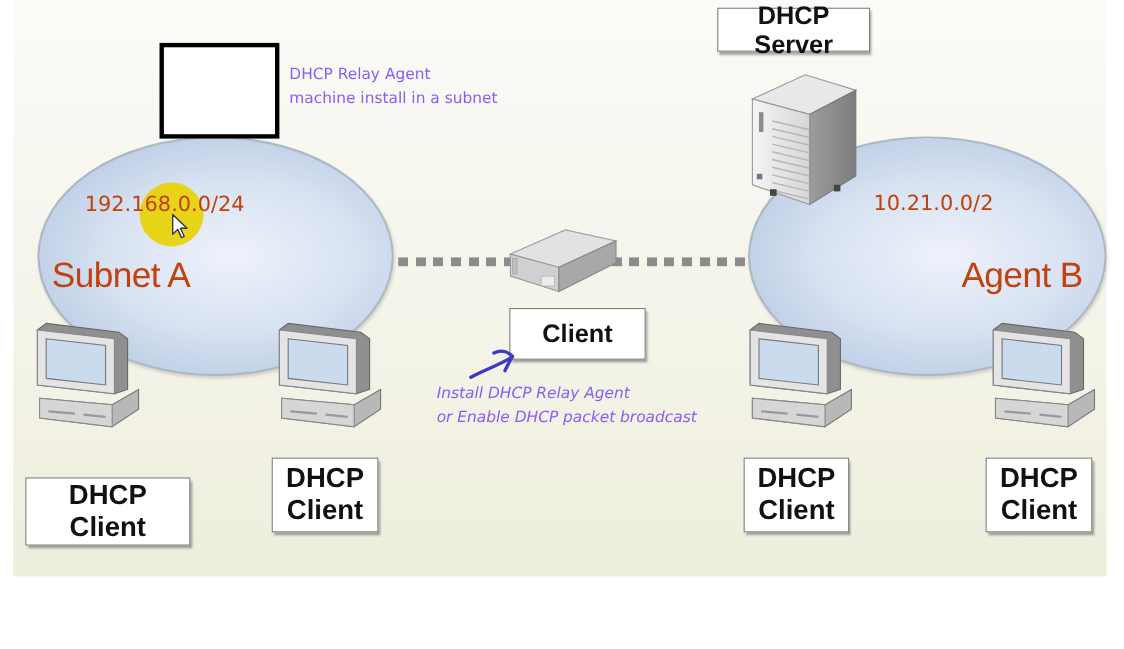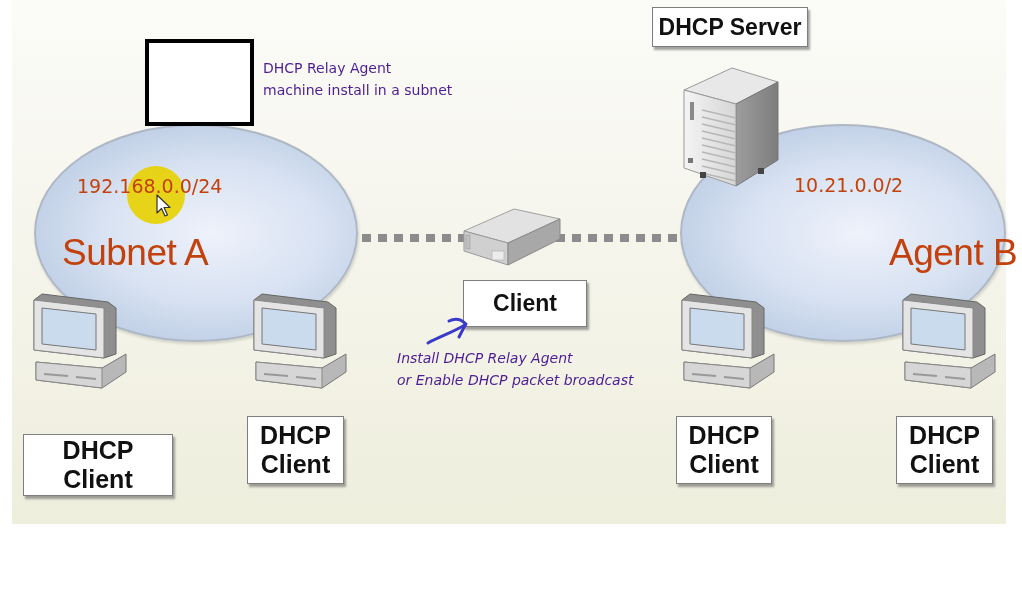--- a/index.html
+++ b/index.html
@@ -17,32 +17,32 @@
       position: absolute; border-radius: 50%;
       background: radial-gradient(ellipse at 55% 50%, #eef2fb 0%, #d8e2f2 45%, #b7c9e2 85%, #a9bcd8 100%);
       border: 2px solid #aeb8c4;
       box-shadow: 1px 2px 3px rgba(0,0,0,0.15);
     }
     #subnet-a { left: 34px; top: 124px; width: 324px; height: 218px; }
     #subnet-b { left: 680px; top: 124px; width: 326px; height: 218px; }
 
     .subnet-text { font-weight: normal; color: #c2410c; position: absolute; white-space: nowrap; }
     .ip { font-family: "DejaVu Sans", sans-serif; font-size: 19px; }
-    .subnet-name { font-size: 37px; letter-spacing: -0.5px; margin-left: 15px; }
+    .subnet-name { font-size: 32px; letter-spacing: -0.5px; }
 
     .label-box {
       position: absolute; background: #ffffff; border: 1px solid #7e7e7e;
       box-shadow: 2px 3px 2px rgba(90,90,90,0.55);
       font-weight: bold; color: #111; text-align: center;
       display: flex; align-items: center; justify-content: center; flex-direction: column;
       line-height: 1.15;
     }
     .client-label { font-size: 25px; }
 
-    .note { position: absolute; font-family: "DejaVu Sans", sans-serif; font-size: 14px; color: #4c1d95; line-height: 21.5px; white-space: nowrap; }
+    .note { position: absolute; font-family: "DejaVu Sans", sans-serif; font-size: 14px; color: #8b5cf6; line-height: 21.5px; white-space: nowrap; }
 
     .link-line { position: absolute; height: 8px;
       background-image: repeating-linear-gradient(90deg, #8c8c8c 0 9px, transparent 9px 16px); }
 
     .highlight {
       position: absolute; width: 58px; height: 58px; border-radius: 50%;
       background: rgba(232, 210, 0, 0.9); left: 127px; top: 166px;
     }
 
     .relay-box { position: absolute; left: 145px; top: 39px; width: 109px; height: 87px;
@@ -70,21 +70,21 @@
 <div class="relay-box"></div>
 <div class="note" style="left:263px; top:58px;">
   <div>DHCP Relay Agent</div>
   <div>machine install in a subnet</div>
 </div>
 
 <div class="subnet" id="subnet-b"></div>
 <div class="subnet-text ip" style="left:794px; top:174px;">10.21.0.0/2</div>
 <div class="subnet-text subnet-name" style="left:874px; top:232px;">Agent B</div>
 
-<div class="label-box" style="left:652px; top:7px; width:156px; height:40px; font-size:23px;">
+<div class="label-box" style="left:652px; top:7px; width:139px; height:40px; font-size:23px;">
   <span>DHCP Server</span>
 </div>
 
 <svg class="abs" style="left:680px; top:60px;" width="100" height="130" viewBox="0 0 100 130">
   <defs>
     <linearGradient id="srvFront" x1="0" x2="1" y1="0" y2="0">
       <stop offset="0" stop-color="#f4f4f4"></stop>
         <stop offset="1" stop-color="#d6d6d6"></stop>
     </linearGradient>
     <linearGradient id="srvSide" x1="0" x2="1" y1="0" y2="0">

